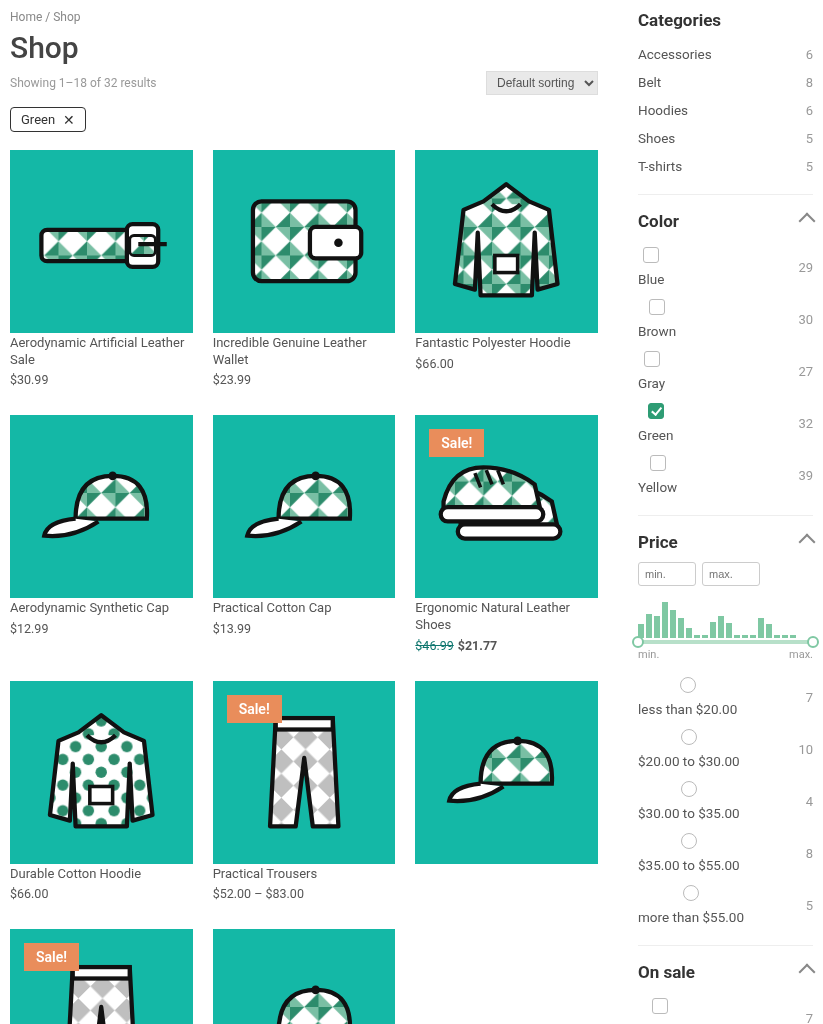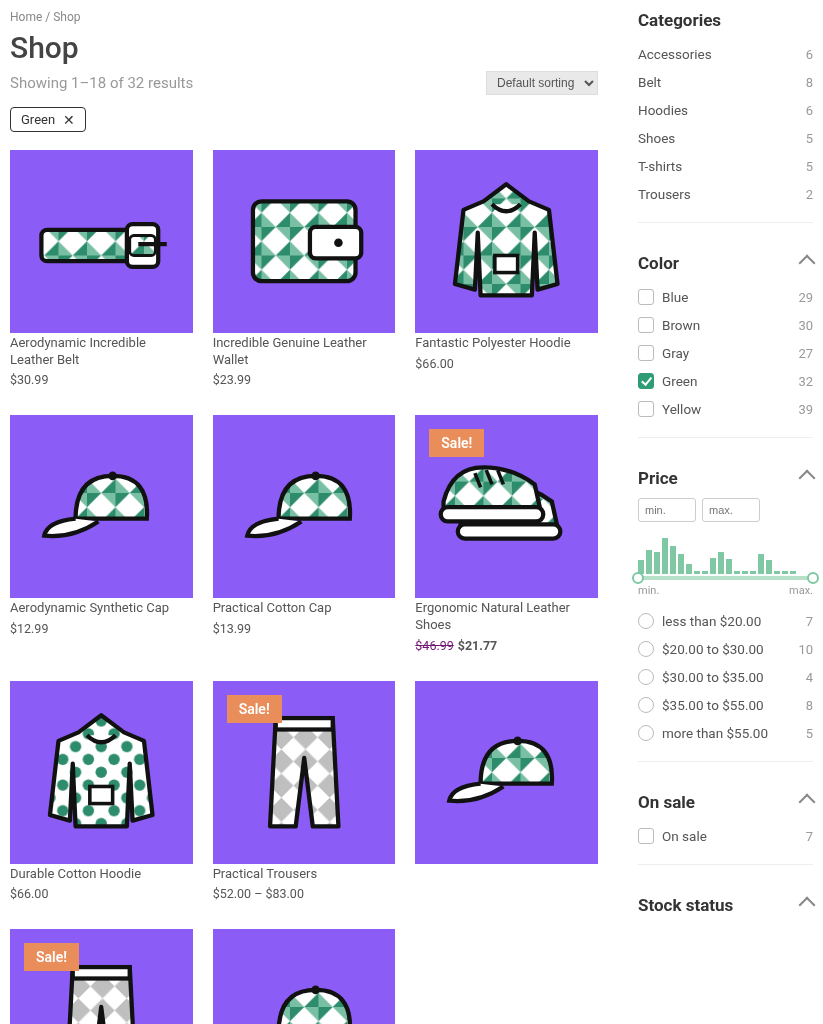--- a/index.html
+++ b/index.html
@@ -8,52 +8,52 @@
   .main { flex: 1; min-width: 0; }
   .sidebar { width: 175px; flex-shrink: 0; }
 
   
   .breadcrumb { font-size: 12px; color: #888; margin-bottom: 6px; }
   .breadcrumb a { color: #888; text-decoration: none; }
 
   
   .page-title { font-size: 30px; font-weight: 500; color: #444; margin-bottom: 6px; }
   .toolbar { display: flex; justify-content: space-between; align-items: center; margin-bottom: 12px; }
-  .result-count { font-size: 15px; color: #999; }
+  .result-count { font-size: 12px; color: #999; }
   .sort-select { font-size: 12px; color: #555; background: #e9e9e9; border: 1px solid #ddd; padding: 3px 6px; }
 
   
   .filter-chip { display: inline-flex; align-items: center; gap: 8px; border: 1px solid #333; border-radius: 4px; padding: 4px 10px; font-size: 13px; color: #333; cursor: pointer; margin-bottom: 18px; }
   .filter-chip .x { font-size: 14px; line-height: 1; }
 
   
   .products { display: grid; grid-template-columns: repeat(3, 1fr); gap: 28px 20px; }
   .product { }
-  .product-image { position: relative; width: 100%; aspect-ratio: 1/1; background: #8b5cf6; display: flex; align-items: center; justify-content: center; }
+  .product-image { position: relative; width: 100%; aspect-ratio: 1/1; background: #14b8a6; display: flex; align-items: center; justify-content: center; }
   .product-image svg { width: 78%; height: 78%; }
   .sale-badge { position: absolute; top: 14px; left: 14px; background: #e98d5b; color: #fff; font-size: 14px; font-weight: 600; padding: 6px 12px; }
   .product-name { font-size: 13px; color: #555; margin-top: 2px; line-height: 1.3; }
   .product-price { font-size: 12.5px; color: #555; margin-top: 4px; }
-  .product-price .old { color: #701a75; text-decoration: line-through; margin-right: 4px; }
+  .product-price .old { color: #0f766e; text-decoration: line-through; margin-right: 4px; }
   .product-price .new { font-weight: 700; }
 
   
-  .sb-section { border-bottom: 1px solid #eee; padding-bottom: 14px; margin-bottom: 30px; }
+  .sb-section { border-bottom: 1px solid #eee; padding-bottom: 14px; margin-bottom: 16px; }
   .sb-title { font-size: 17px; font-weight: 700; color: #333; margin-bottom: 10px; display: flex; justify-content: space-between; align-items: center; }
   .chev { width: 12px; height: 12px; border-right: 2px solid #888; border-bottom: 2px solid #888; transform: rotate(-135deg); }
 
   .sb-item { display: flex; justify-content: space-between; align-items: center; font-size: 13.5px; color: #555; padding: 6px 0; cursor: pointer; }
   .sb-item .count { color: #999; font-size: 13px; }
 
   .chk, .rad { width: 16px; height: 16px; border: 1.5px solid #bbb; flex-shrink: 0; display: inline-flex; align-items: center; justify-content: center; }
   .chk { border-radius: 3px; }
   .chk.checked { background: #2e9c74; border-color: #2e9c74; }
   .chk.checked::after { content: ""; width: 4px; height: 8px; border: solid #fff; border-width: 0 2px 2px 0; transform: rotate(40deg) translateY(-1px); }
   .rad { border-radius: 50%; }
-  .left-group { display: flex; align-items: center; gap: 8px; }
+  .left-group { display: flex; align-items: center; gap: 8px; flex-direction: column; }
 
   
   .price-inputs { display: flex; gap: 6px; margin-bottom: 12px; }
   .num-in { width: 58px; border: 1px solid #ccc; border-radius: 3px; font-size: 11px; padding: 5px 6px; color: #888; }
   .hist { display: flex; align-items: flex-end; gap: 2px; height: 40px; margin-bottom: 0; }
   .hist span { display: block; width: 6px; background: #7fc8a3; }
   .slider-track { position: relative; height: 4px; border-radius: 2px; background: #b7e0c9; margin-top: 2px; }
   .slider-knob { position: absolute; top: 50%; width: 12px; height: 12px; border-radius: 50%; border: 2px solid #7fc8a3; background: #fff; transform: translate(-50%, -50%); }
   .slider-labels { display: flex; justify-content: space-between; font-size: 11px; color: #999; margin-top: 4px; }
 
@@ -155,21 +155,21 @@
     </div>
 
     <div class="products" id="products-grid">
         <a href="#" class="product-link product">
     <div class="product-image">
 
       <svg>
               <use href="#ic-belt"></use>
             </svg>
     </div>
-    <div class="product-name">Aerodynamic Incredible Leather Belt</div>
+    <div class="product-name">Aerodynamic Artificial Leather Sale</div>
     <div class="product-price">$30.99</div>
         </a>
         <a href="#" class="product-link product">
     <div class="product-image">
 
       <svg>
               <use href="#ic-wallet"></use>
             </svg>
     </div>
     <div class="product-name">Incredible Genuine Leather Wallet</div>
@@ -288,24 +288,20 @@
             <span>Hoodies</span>
             <span class="count">6</span>
           </div>
           <div class="sb-item">
             <span>Shoes</span>
             <span class="count">5</span>
           </div>
           <div class="sb-item">
             <span>T-shirts</span>
             <span class="count">5</span>
-          </div>
-          <div class="sb-item">
-            <span>Trousers</span>
-            <span class="count">2</span>
           </div>
         </div>
     </div>
 
     <div class="sb-section">
       <div class="sb-title">
         <span>Color</span>
         <span class="chev"></span>
       </div>
       <div id="color-list">

